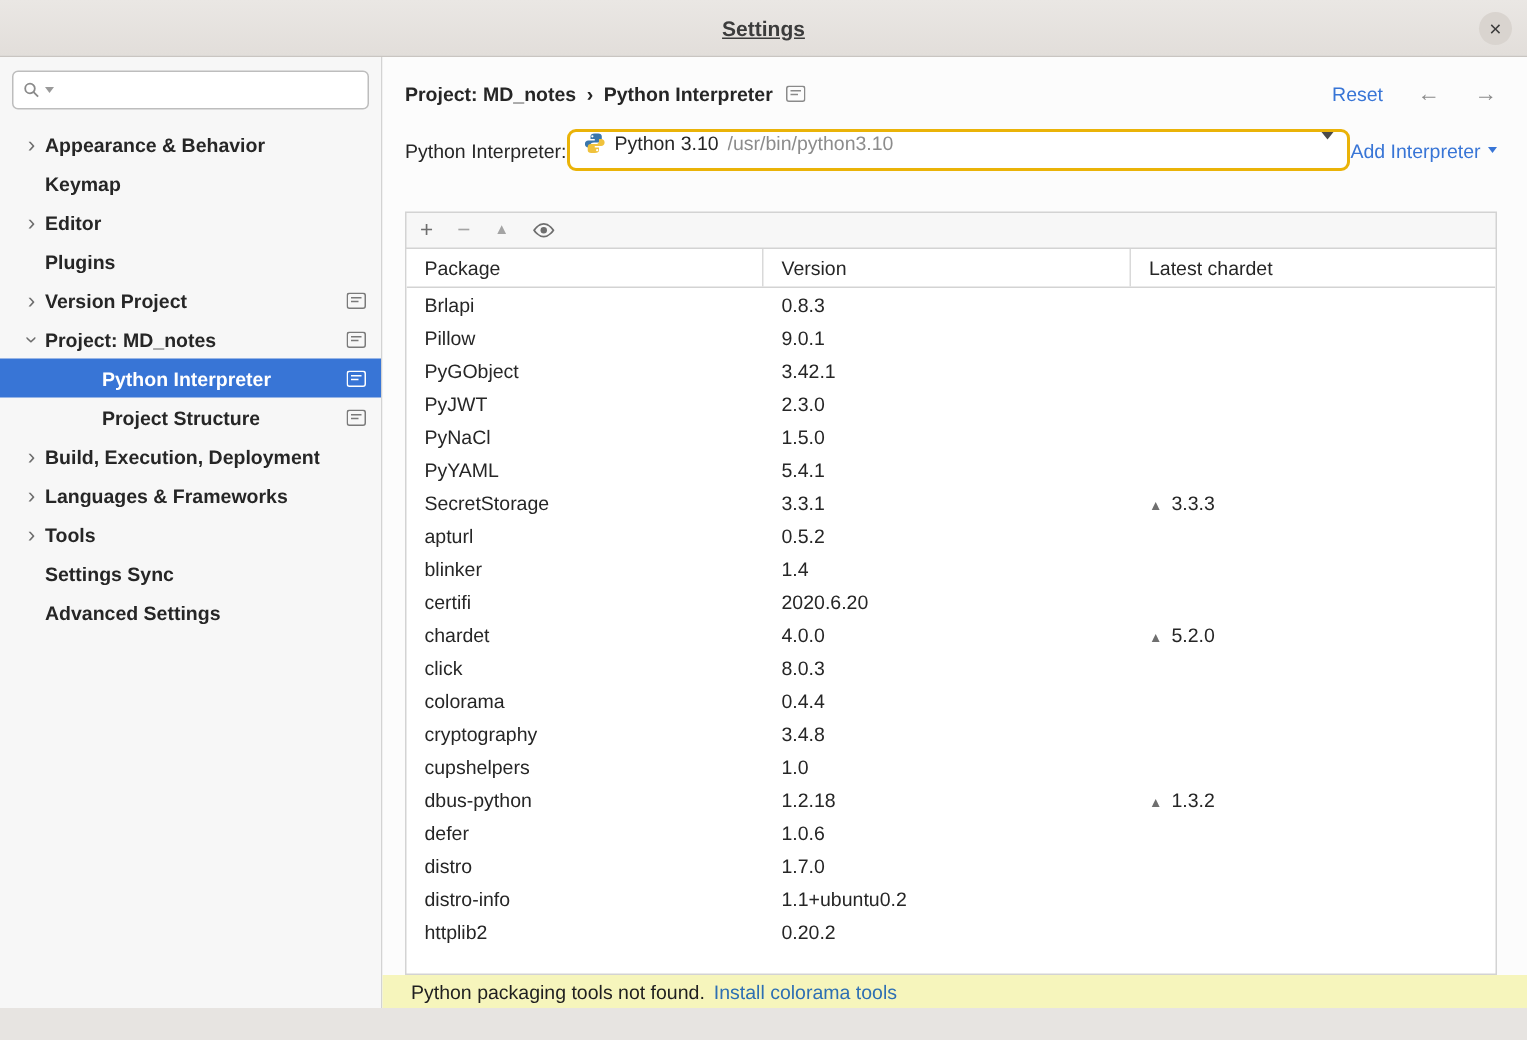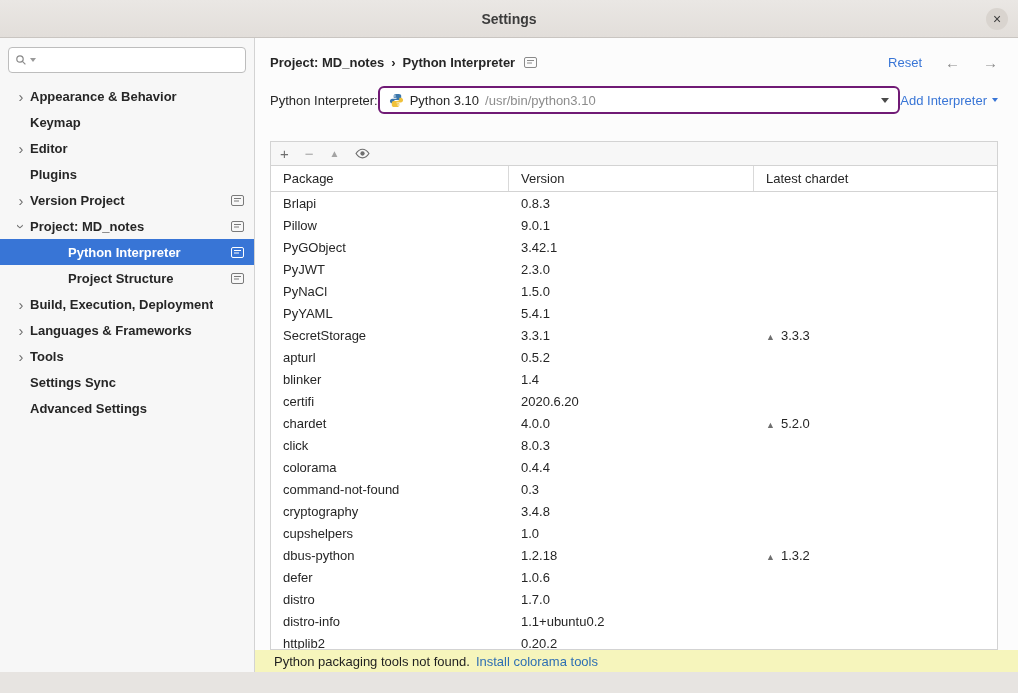--- a/index.html
+++ b/index.html
@@ -5,21 +5,21 @@
   * { margin:0; padding:0; box-sizing:border-box; }
   html,body { width:1018px; height:693px; }
   body { font-family:"Liberation Sans", sans-serif; font-size:13px; color:#262626;
          background:#e7e4e1; overflow:hidden; }
 
   .window { width:1018px; height:693px; display:flex; flex-direction:column; background:#fcfcfc; }
 
   
   .titlebar { flex:0 0 38px; background:linear-gradient(#eae7e4,#e2deda); border-bottom:1px solid #c9c5c1;
               display:flex; align-items:center; justify-content:center; position:relative; }
-  .titlebar .title { font-weight:bold; font-size:14px; color:#3c3c3c; }
+  .titlebar .title { font-weight:bold; font-size:14px; color:#3c3c3c;text-decoration:underline; }
   .close-btn { position:absolute; right:10px; top:8px; width:22px; height:22px; border-radius:50%;
                background:#d9d4cf; display:flex; align-items:center; justify-content:center;
                font-size:14px; color:#3c3c3c; cursor:default; }
 
   .content { flex:1; display:flex; min-height:0; }
 
   
   .sidebar { flex:0 0 255px; width:255px; background:#f7f7f7; border-right:1px solid #d3d3d3;
              display:flex; flex-direction:column; }
   .search-box { margin:9px 8px 8px 8px; height:26px; background:#fff; border:1px solid #bdbdbd;
@@ -45,22 +45,22 @@
 
   .crumbs { height:34px; margin:7px 20px 0 15px; display:flex; align-items:center; gap:7px; }
   .crumb { font-weight:bold; white-space:nowrap; }
   .crumb-sep { font-weight:bold; }
   .crumb-badge { color:#8a8a8a; display:flex; align-items:center; margin-left:2px; }
   .reset-link { margin-left:auto; color:#3875d6; }
   .nav-arrow { color:#8a8a8a; font-size:15px; margin-left:16px; }
 
   .interp-row { height:30px; margin:6px 20px 0 15px; display:flex; align-items:center; }
   .interp-label { white-space:nowrap; }
-  .combo { flex:1; min-width:0; height:28px; border:2px solid #701a75; border-radius:6px; background:#fff;
-           display:flex; align-items:center; padding:0 9px; gap:6px; }
+  .combo { flex:1; min-width:0; height:28px; border:2px solid #eab308; border-radius:6px; background:#fff;
+           display:flex; padding:0 9px; gap:6px; }
   .combo .name { white-space:nowrap; }
   .combo .path { color:#8c8c8c; white-space:nowrap; overflow:hidden; }
   .combo .caret { margin-left:auto; display:flex; }
   .caret-down { width:0; height:0; border-left:4px solid transparent; border-right:4px solid transparent;
                 border-top:5px solid #4a4a4a; }
   .add-link { color:#3875d6; display:flex; align-items:center; gap:5px; white-space:nowrap; }
   .add-link .caret-down { border-top-color:#3875d6; border-left-width:3px; border-right-width:3px; border-top-width:4px; }
 
   .pkg-toolbar { margin:26px 20px 0 15px; height:25px; border:1px solid #d3d3d3; background:#f7f7f7;
                  display:flex; align-items:center; padding:0 9px; gap:16px; }
@@ -315,25 +315,20 @@
               <div class="cell col-package">click</div>
               <div class="cell col-version">8.0.3</div>
               <div class="cell col-latest"></div>
             </div>
             <div class="pkg-row">
               <div class="cell col-package">colorama</div>
               <div class="cell col-version">0.4.4</div>
               <div class="cell col-latest"></div>
             </div>
             <div class="pkg-row">
-              <div class="cell col-package">command-not-found</div>
-              <div class="cell col-version">0.3</div>
-              <div class="cell col-latest"></div>
-            </div>
-            <div class="pkg-row">
               <div class="cell col-package">cryptography</div>
               <div class="cell col-version">3.4.8</div>
               <div class="cell col-latest"></div>
             </div>
             <div class="pkg-row">
               <div class="cell col-package">cupshelpers</div>
               <div class="cell col-version">1.0</div>
               <div class="cell col-latest"></div>
             </div>
             <div class="pkg-row">

